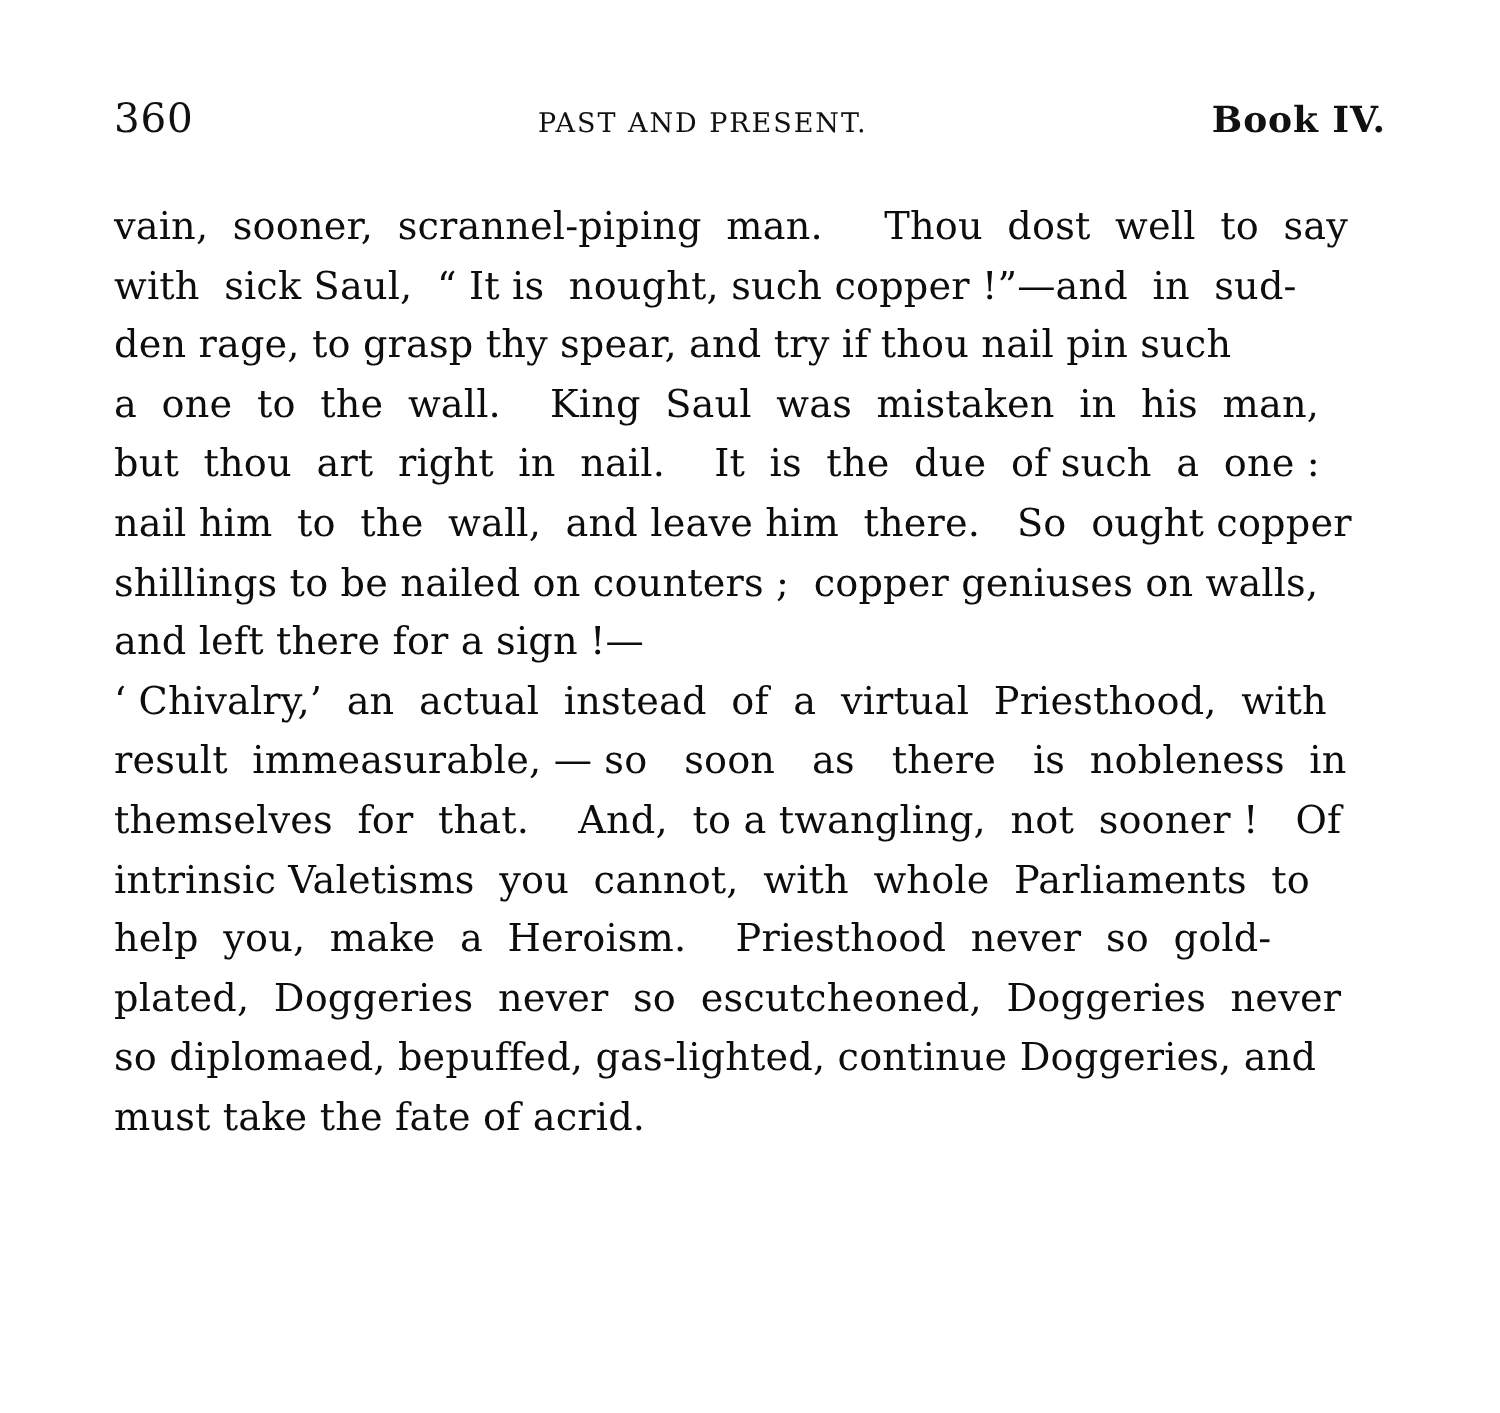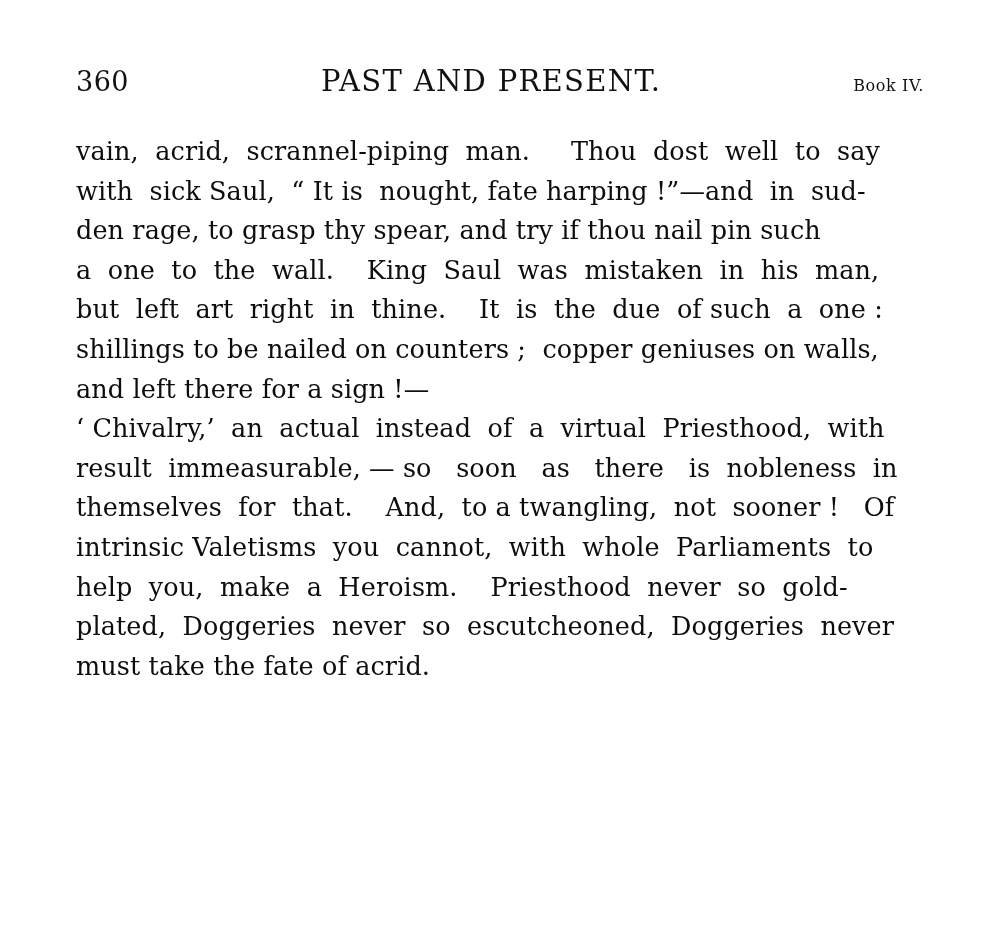--- a/index.html
+++ b/index.html
@@ -30,30 +30,30 @@
     align-items: baseline;
     justify-content: space-between;
     font-family: "DejaVu Serif", serif;
   }
   .folio {
     font-size: 27px;
     letter-spacing: 0.5px;
     color: #111;
   }
   .head-title {
-    font-size: 29px;
+    font-size: 18px;
     letter-spacing: 1.3px;
     color: #111;
     white-space: nowrap;
   }
   .book-ref {
-    font-size: 16px;
+    font-size: 24px;
     letter-spacing: 0.6px;
     color: #111;
-    font-weight: 400;
+    font-weight: 700;
   }
   .body-text {
     position: absolute;
     top: 132px;
     left: 76px;
     width: 850px;
   }
   .para {
     margin: 0;
     font-family: "DejaVu Serif", serif;
@@ -78,33 +78,35 @@
 
   <div class="running-head">
     <div class="folio">360</div>
     <div class="head-title">PAST AND PRESENT.</div>
     <div class="book-ref">Book IV.</div>
   </div>
 
   <div class="body-text">
 
     <p class="para">
-      <span class="ln">vain,  acrid,  scrannel-piping  man.     Thou  dost  well  to  say</span>
-      <span class="ln">with  sick Saul,  “ It is  nought, fate harping !”—and  in  sud-</span>
+      <span class="ln">vain,  sooner,  scrannel-piping  man.     Thou  dost  well  to  say</span>
+      <span class="ln">with  sick Saul,  “ It is  nought, such copper !”—and  in  sud-</span>
       <span class="ln">den rage, to grasp thy spear, and try if thou nail pin such</span>
       <span class="ln">a  one  to  the  wall.    King  Saul  was  mistaken  in  his  man,</span>
-      <span class="ln">but  left  art  right  in  thine.    It  is  the  due  of such  a  one :</span>
+      <span class="ln">but  thou  art  right  in  nail.    It  is  the  due  of such  a  one :</span>
+      <span class="ln">nail him  to  the  wall,  and leave him  there.   So  ought copper</span>
       <span class="ln">shillings to be nailed on counters ;  copper geniuses on walls,</span>
       <span class="ln">and left there for a sign !—</span>
     </p>
 
     <p class="para">
       <span class="ln">‘ Chivalry,’  an  actual  instead  of  a  virtual  Priesthood,  with</span>
       <span class="ln">result  immeasurable, — so   soon   as   there   is  nobleness  in</span>
       <span class="ln">themselves  for  that.    And,  to a twangling,  not  sooner !   Of</span>
       <span class="ln">intrinsic Valetisms  you  cannot,  with  whole  Parliaments  to</span>
       <span class="ln">help  you,  make  a  Heroism.    Priesthood  never  so  gold-</span>
       <span class="ln">plated,  Doggeries  never  so  escutcheoned,  Doggeries  never</span>
+      <span class="ln">so diplomaed, bepuffed, gas-lighted, continue Doggeries, and</span>
       <span class="ln">must take the fate of acrid.</span>
     </p>
 
   </div>
 </div>
 
 </body></html>

